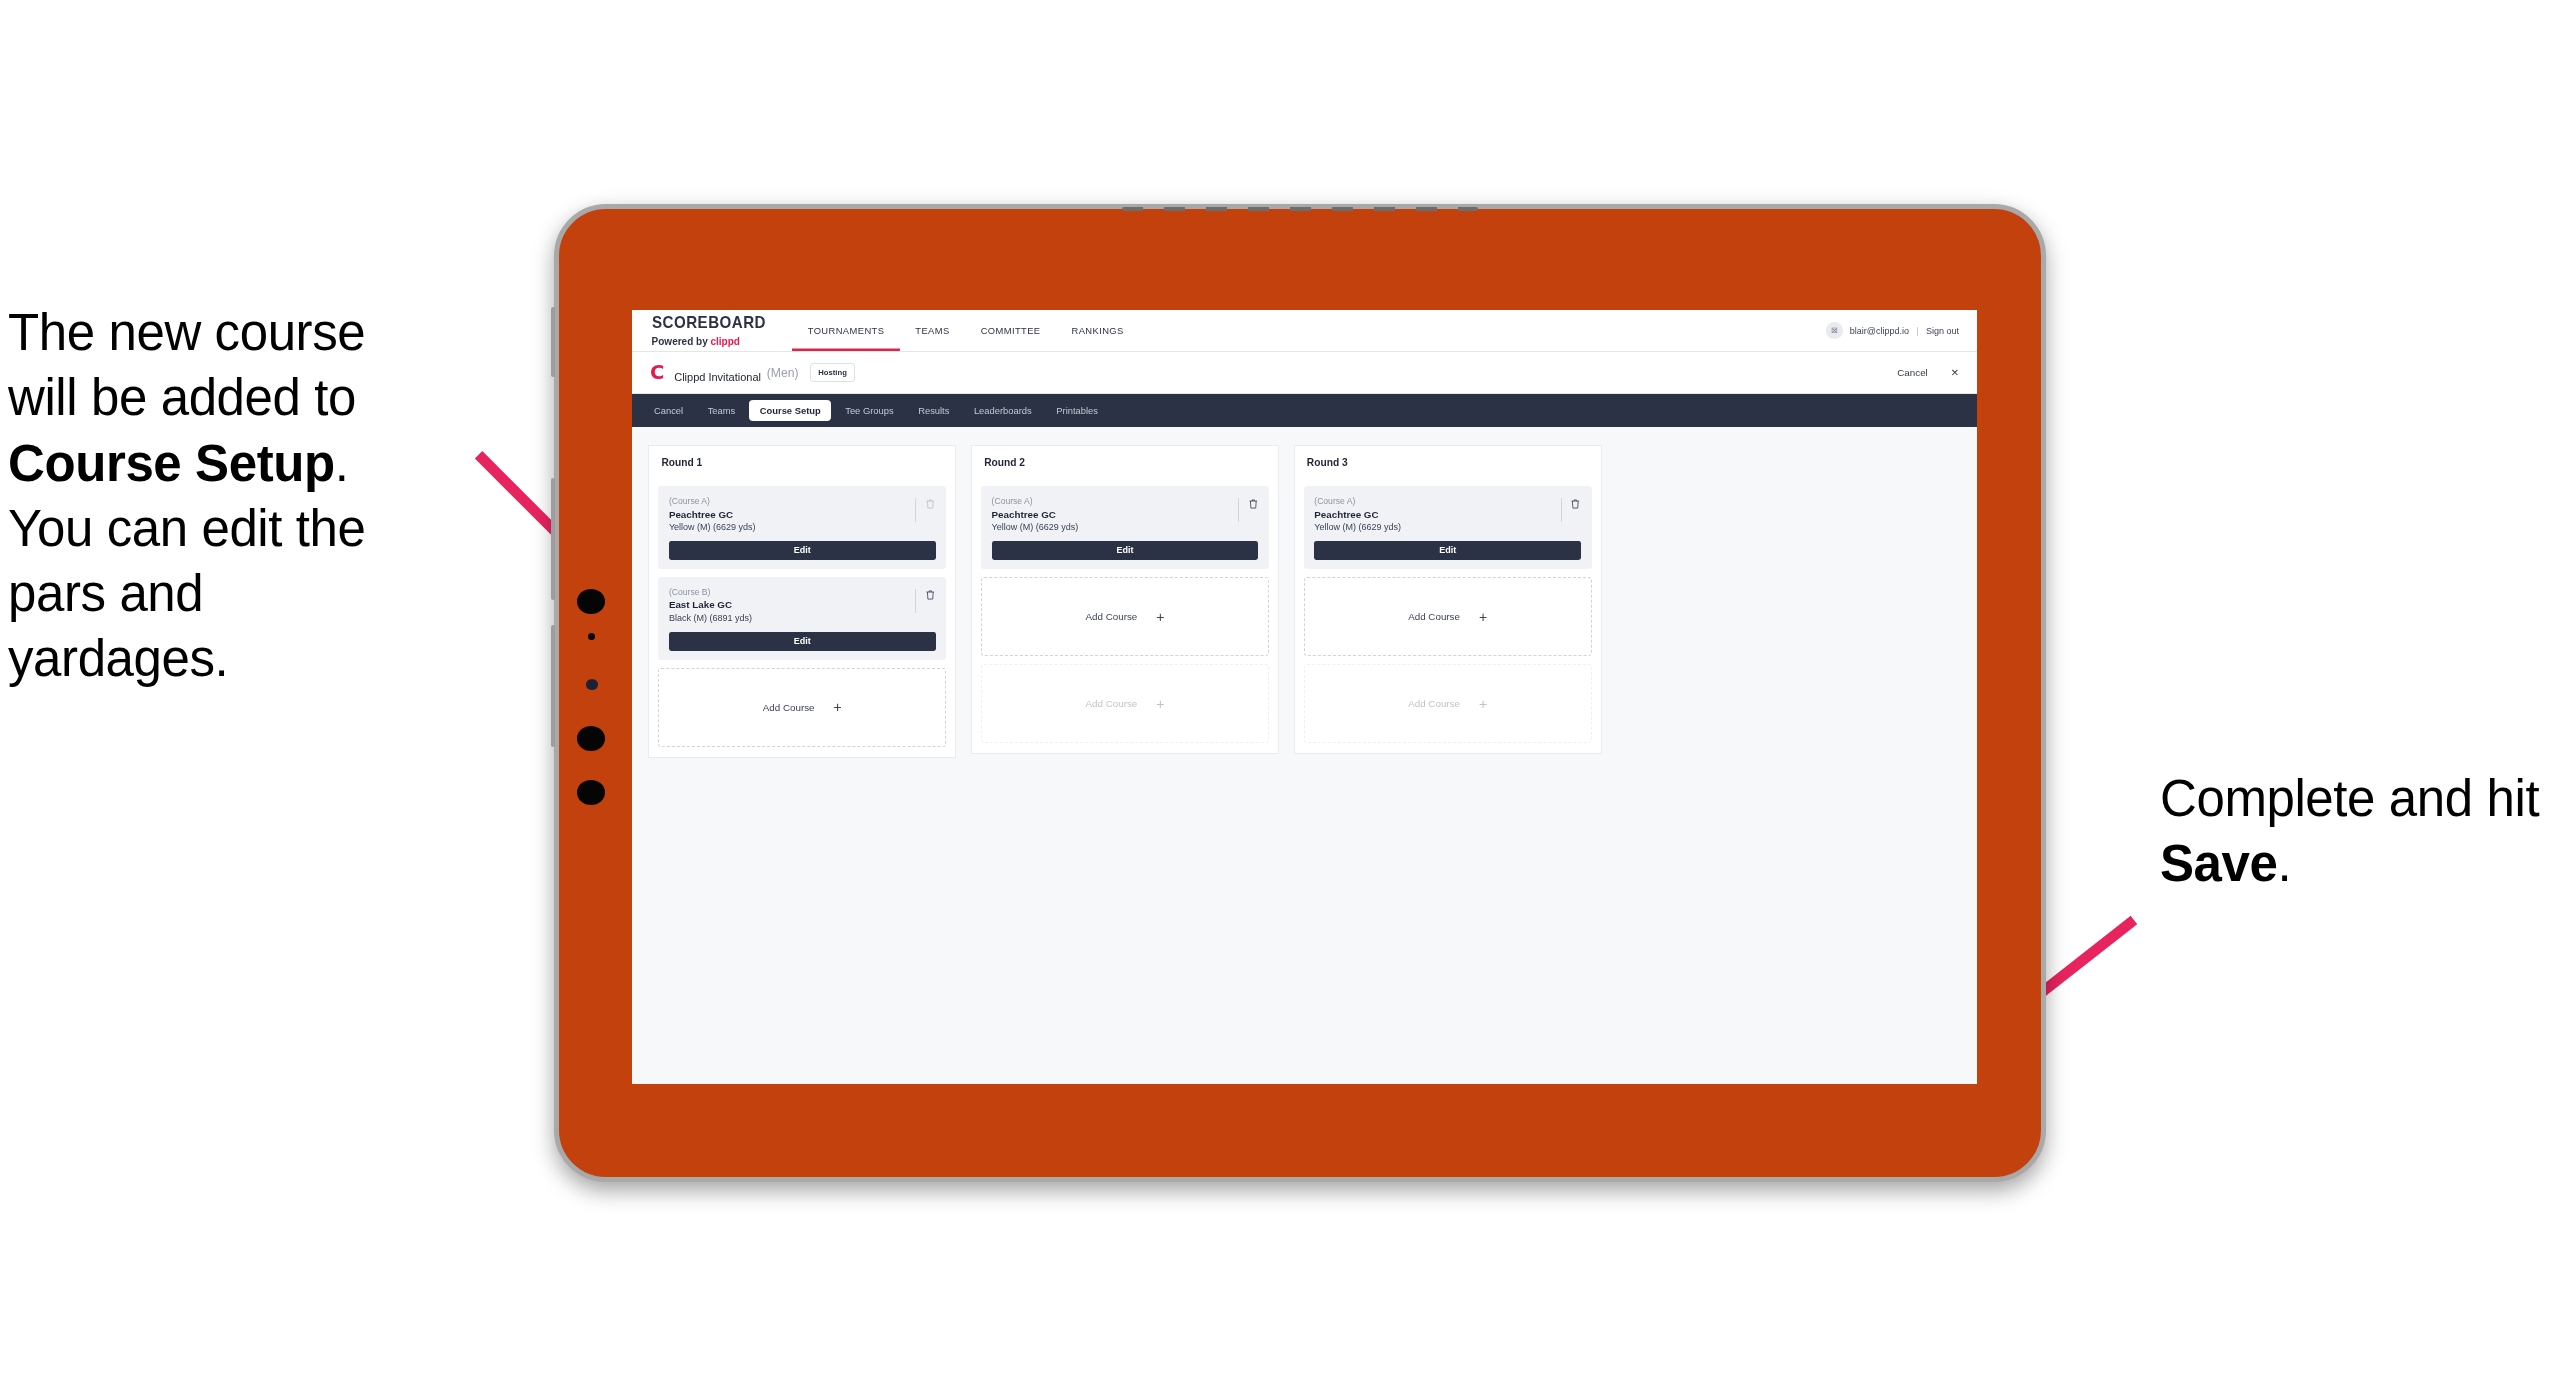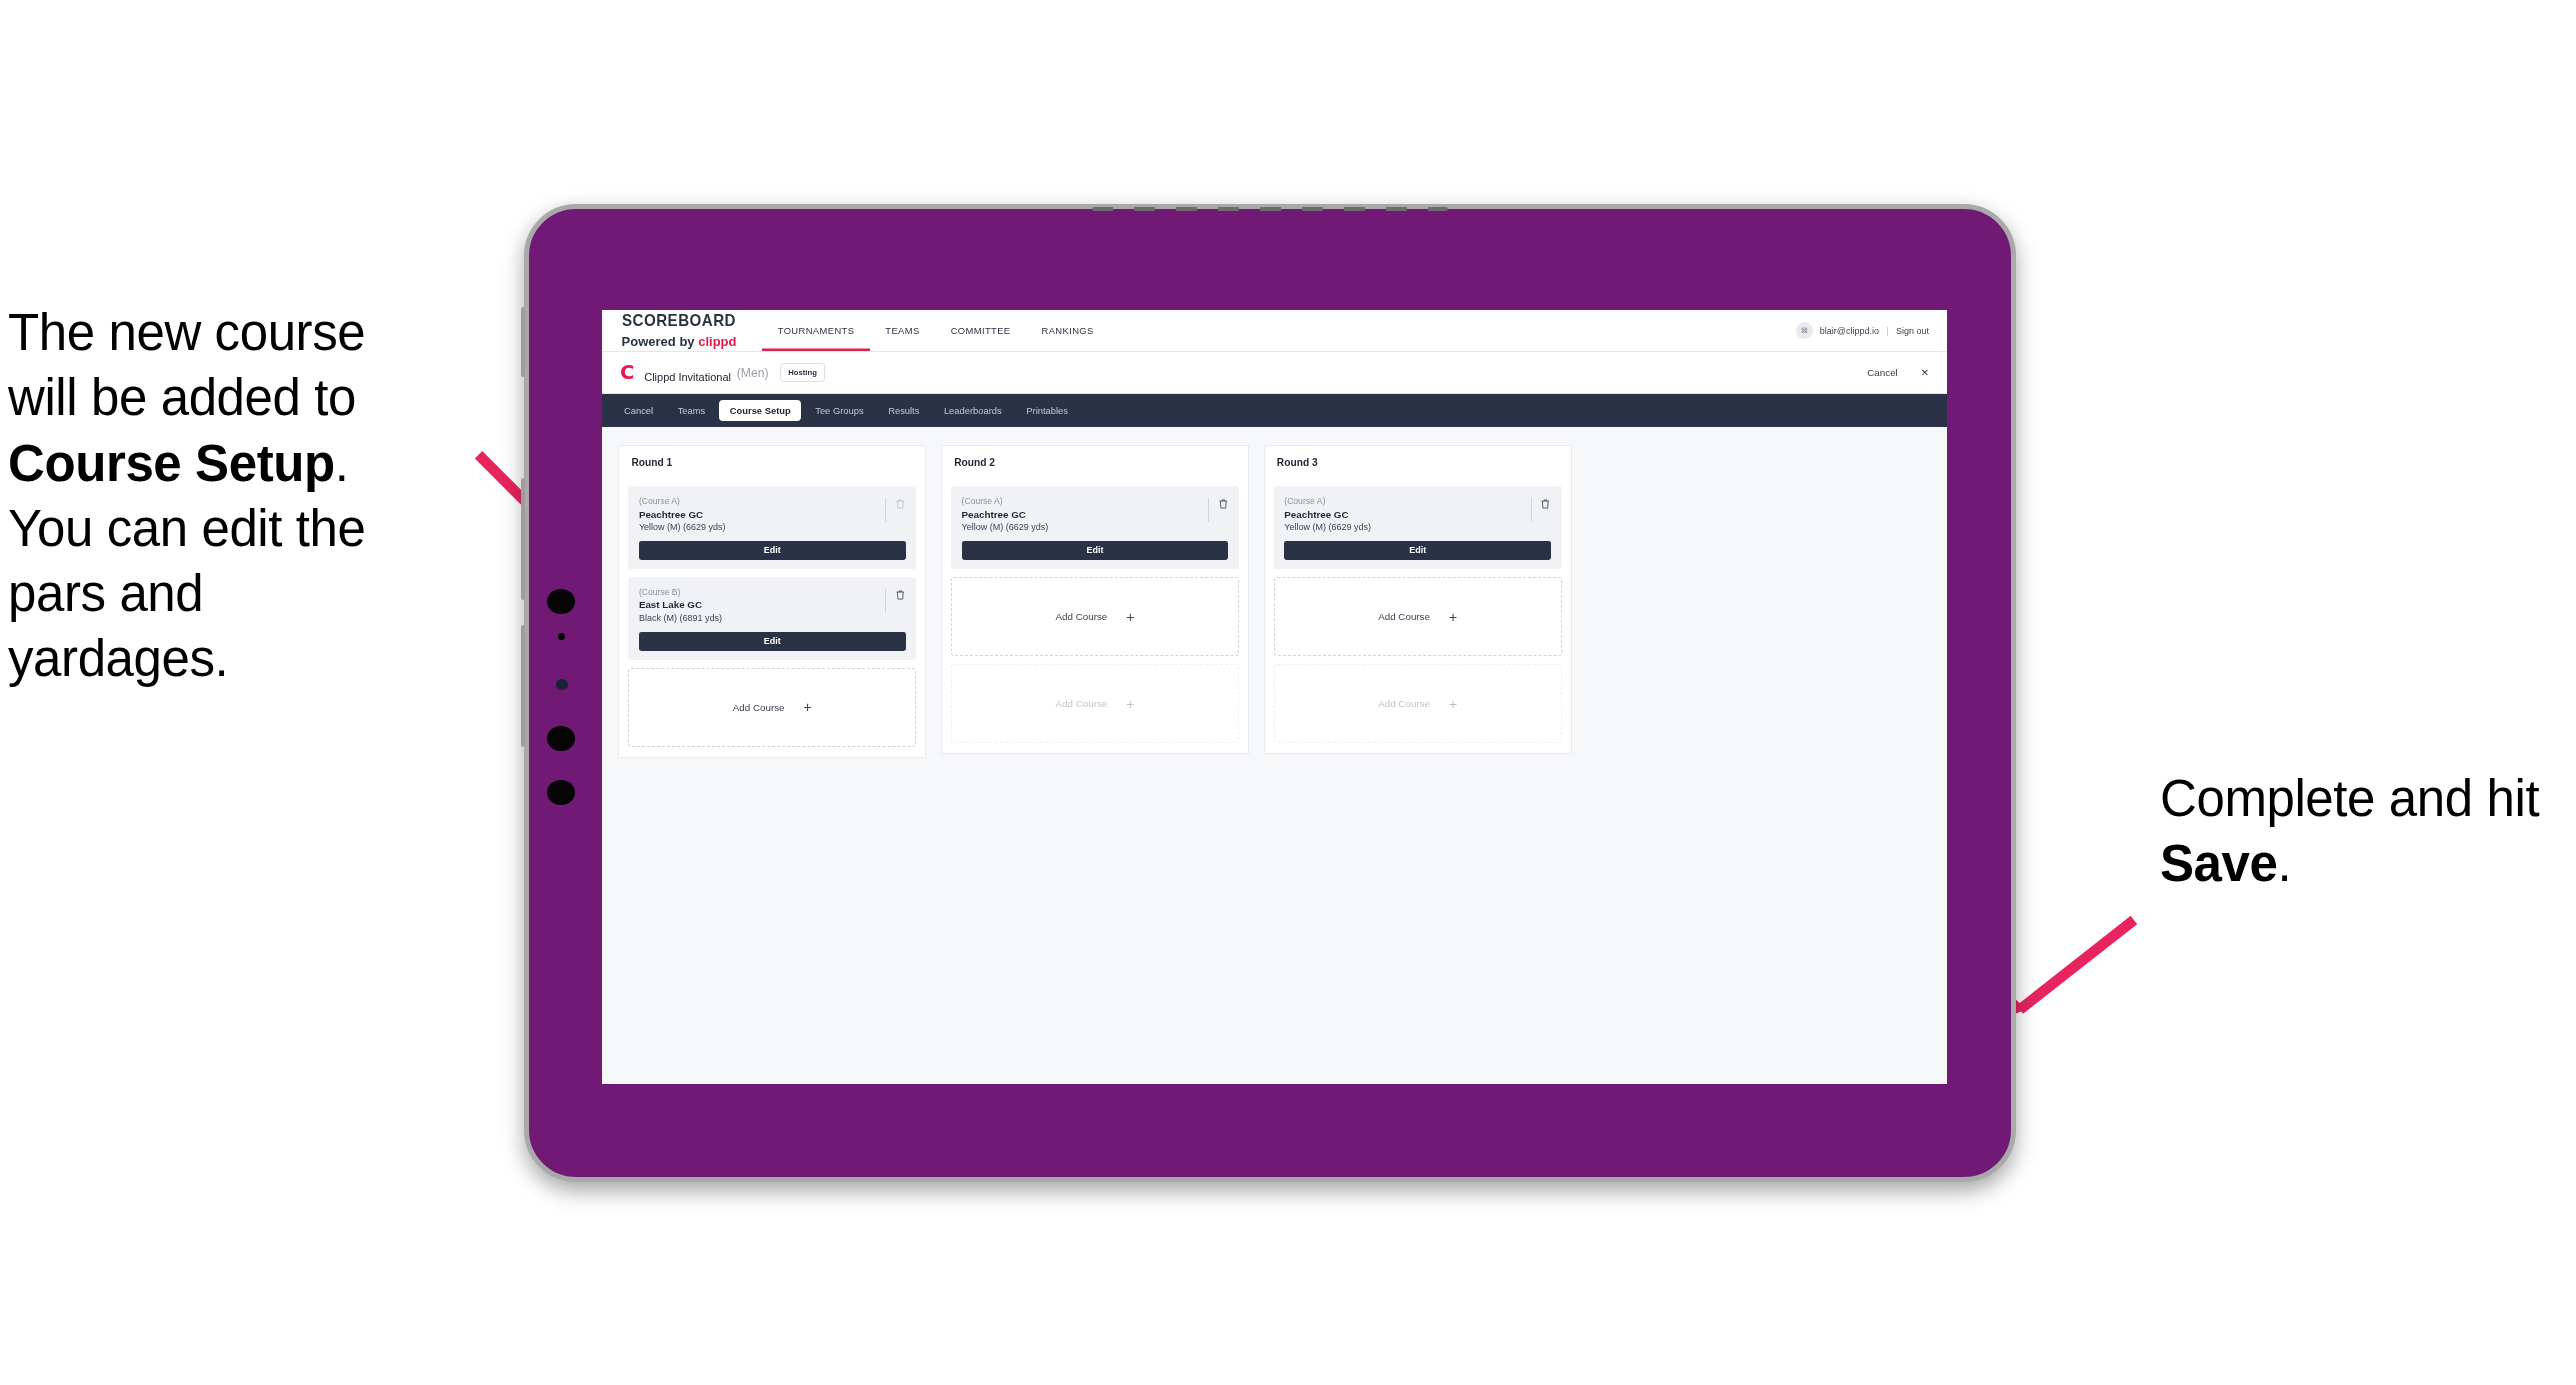--- a/index.html
+++ b/index.html
@@ -22,23 +22,23 @@
   }
   .annot b { font-weight: 700; }
   #annot-left  { left: 8px; top: 300px; width: 424px; }
   #annot-right { left: 2160px; top: 766px; width: 408px; }
 
   .arrow { position: absolute; overflow: visible; }
 
   
   #tablet {
     position: absolute;
-    left: 524px; top: 204px;
+    left: 554px; top: 204px;
     width: 1492px; height: 978px;
-    background: #701a75;
+    background: #c2410c;
     border-radius: 52px;
     border: 5.7px solid #a9a9a9;
     box-shadow: 0 8.2px 21px rgba(0,0,0,.35);
   }
   #tablet::before{ 
     content:""; position:absolute; top:-2.4px; left:38%; width:24%; height:4.1px;
     background: repeating-linear-gradient(90deg,#6d6d6d 0 21px,transparent 21px 42px);
     border-radius:2.4px;
   }
   .side-btn{ position:absolute; background:#9d9d9d; border-radius:2.4px; }
@@ -67,21 +67,21 @@
   #topnav{
     height: 42px; background:#ffffff; display:flex; align-items:stretch;
     border-bottom:0.8px solid #e4e6ea;
   }
   #brand{ display:flex; flex-direction:column; justify-content:center; padding:0 18px 0 19.6px; }
   #brand .wordmark{
     font-family:"Liberation Sans", sans-serif; font-weight:700; font-size:16.3px;
     letter-spacing:0.5px; color:#2b3245; line-height:1; transform:scaleX(.93);
     transform-origin:left center;
   }
-  #brand .tagline{ font-size:13px; color:#2b3245; font-weight:600; margin-top:5px; }
+  #brand .tagline{ font-size:10px; color:#2b3245; font-weight:600; margin-top:5px; }
   #brand .tagline em{ font-style:normal; color:#e8184e; font-weight:700; }
 
   .navtab{
     display:flex; align-items:center; padding:0 15.5px; font-size:9.4px;
     letter-spacing:0.4px; color:#2b3245; cursor:pointer; position:relative;
   }
   .navtab.active{ box-shadow: inset 0 -2.4px 0 #d7274f; }
   #topnav-right{ margin-left:auto; display:flex; align-items:center; gap:7.3px; padding-right:18px; font-size:9px; color:#3b4253; }
   #avatar{
     width:16.3px;height:16.3px;border-radius:50%;background:#e9eaee;

